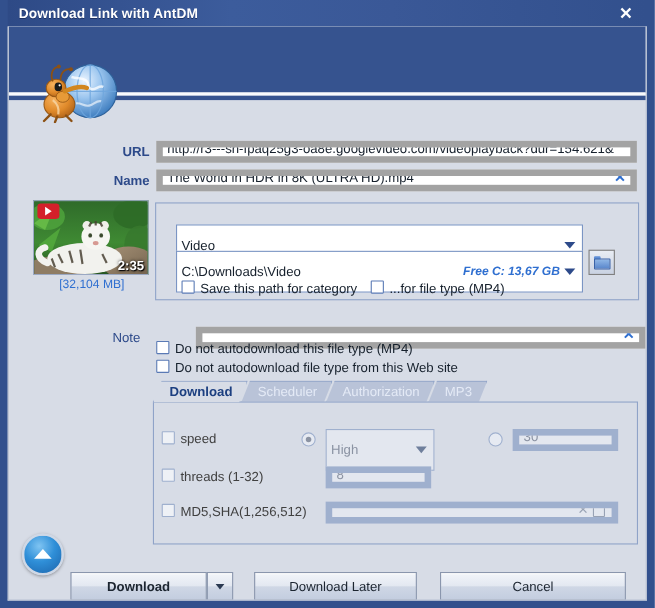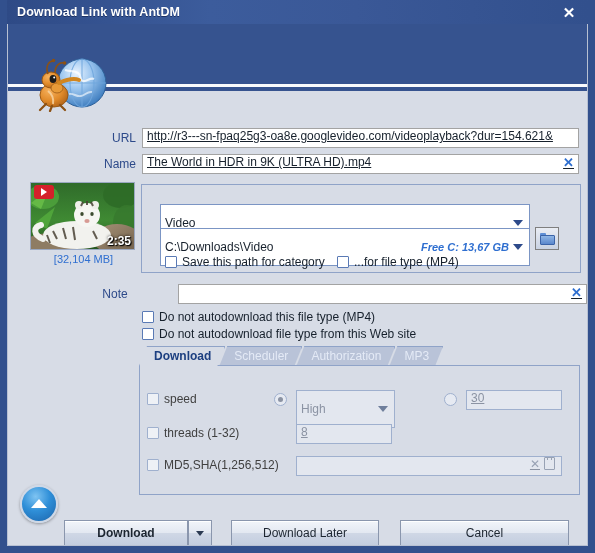--- a/index.html
+++ b/index.html
@@ -61,32 +61,32 @@
     position:absolute;left:16px;top:26px;width:92px;height:62px;z-index:5;
   }
   
   .row{display:flex;align-items:center;}
   .lbl{
     color:#2d4a8a;font-size:12px;text-align:right;
     padding-right:6px;white-space:nowrap;
   }
   .tbox{
     background:#ffffff;
-    border:1px solid #a3a3a3;
+    border:6px solid #a3a3a3;
     height:20px;box-sizing:border-box;
-    display:flex;align-items:flex-start;
+    display:flex;align-items:flex-end;
     padding:0 4px;font-size:12px;color:#16202c;
-    overflow:hidden;white-space:nowrap;text-decoration:underline;
+    overflow:hidden;white-space:nowrap;
   }
   .tbox .val{flex:1;overflow:hidden;text-overflow:clip;white-space:nowrap;}
   .clear-x{color:#2f6fd0;font-size:13px;font-weight:bold;cursor:pointer;padding-left:4px;}
   
   .url-row{position:absolute;left:0;top:104px;width:100%;}
   .name-row{position:absolute;left:0;top:130px;width:100%;}
-  .url-row .lbl,.name-row .lbl{width:128px;}
+  .url-row .lbl,.name-row .lbl{width:128px;font-weight:bold;}
   .url-row .tbox,.name-row .tbox{width:437px;}
   
   .thumb-wrap{position:absolute;left:22px;top:158px;width:107px;}
   .thumb{
     position:relative;width:105px;height:68px;
     border:1px solid #9aa8c2;box-sizing:border-box;overflow:hidden;
     background:#2f6a2a;
   }
   .thumb-bg{position:absolute;inset:0;}
   .play-badge{
@@ -151,33 +151,33 @@
     content:"";position:absolute;left:0;top:0;width:6px;height:3px;
     background:#5f8fd6;border-radius:1px 1px 0 0;
   }
   .folder:after{
     content:"";position:absolute;left:0;top:2px;width:15px;height:10px;
     background:linear-gradient(to bottom,#8fb6e6,#5a87cc);
     border:1px solid #3a63a8;box-sizing:border-box;border-radius:1px;
   }
   
   .cb{
-    display:inline-flex;align-items:center;cursor:pointer;font-size:12px;color:#16202c;
+    display:inline-flex;cursor:pointer;font-size:12px;color:#16202c;
     white-space:nowrap;
   }
   .cb .box{
     width:12px;height:12px;background:#ffffff;border:1px solid #5a7ab5;
     box-sizing:border-box;margin-right:5px;flex:none;border-radius:1px;
   }
   .cb.dis .box{background:#eef1f6;border-color:#9fb0ce;}
   .cb.dis{color:#404040;}
   .cb-save{position:absolute;left:157px;top:231px;}
   .cb-ftype{position:absolute;left:329px;top:231px;}
   
-  .note-row{position:absolute;left:0;top:260px;width:100%;gap:44px;}
+  .note-row{position:absolute;left:0;top:273px;width:100%;gap:44px;}
   .note-row .lbl{width:128px;}
   .note-row .tbox{width:437px;}
   
   .cb-auto1{position:absolute;left:134px;top:286px;}
   .cb-auto2{position:absolute;left:134px;top:303px;}
   
   .tabstrip{position:absolute;left:131px;top:322px;height:20px;}
   .tab{
     position:relative;float:left;height:20px;line-height:19px;
     padding:0 13px 0 14px;font-size:12px;
@@ -316,21 +316,21 @@
     <div class="row url-row">
       <div class="lbl">URL</div>
       <div class="tbox">
         <span class="val" title="http://r3---sn-fpaq25g3-oa8e.googlevideo.com/videoplayback?dur=154.621&amp;">http://r3---sn-fpaq25g3-oa8e.googlevideo.com/videoplayback?dur=154.621&amp;</span>
       </div>
     </div>
 
     <div class="row name-row">
       <div class="lbl">Name</div>
       <div class="tbox">
-        <span class="val">The World in HDR in 9K (ULTRA HD).mp4</span>
+        <span class="val">The World in HDR in 8K (ULTRA HD).mp4</span>
         <span class="clear-x">✕</span>
       </div>
     </div>
 
     <div class="thumb-wrap">
       <div class="thumb">
         <svg class="thumb-bg" width="105" height="68" viewBox="0 0 105 68" preserveAspectRatio="none">
           <defs>
             <linearGradient id="jungle" x1="0" y1="0" x2="0" y2="1">
               <stop offset="0%" stop-color="#2f6b2a"></stop>

